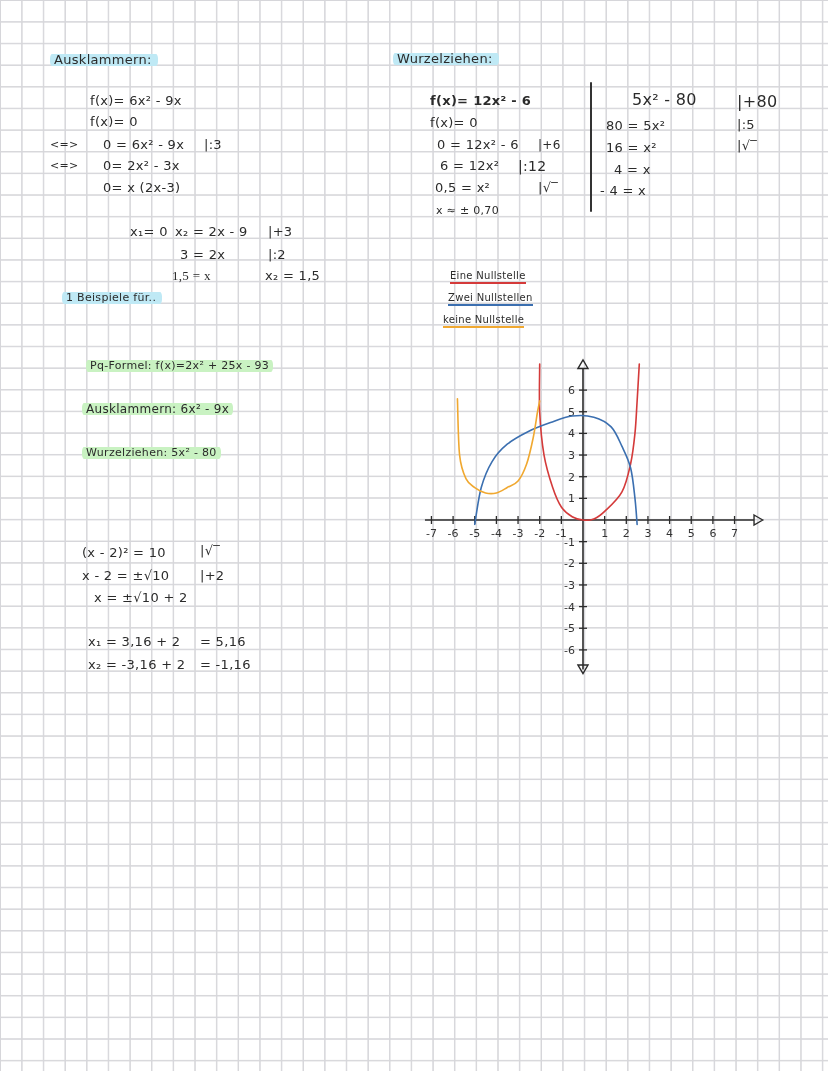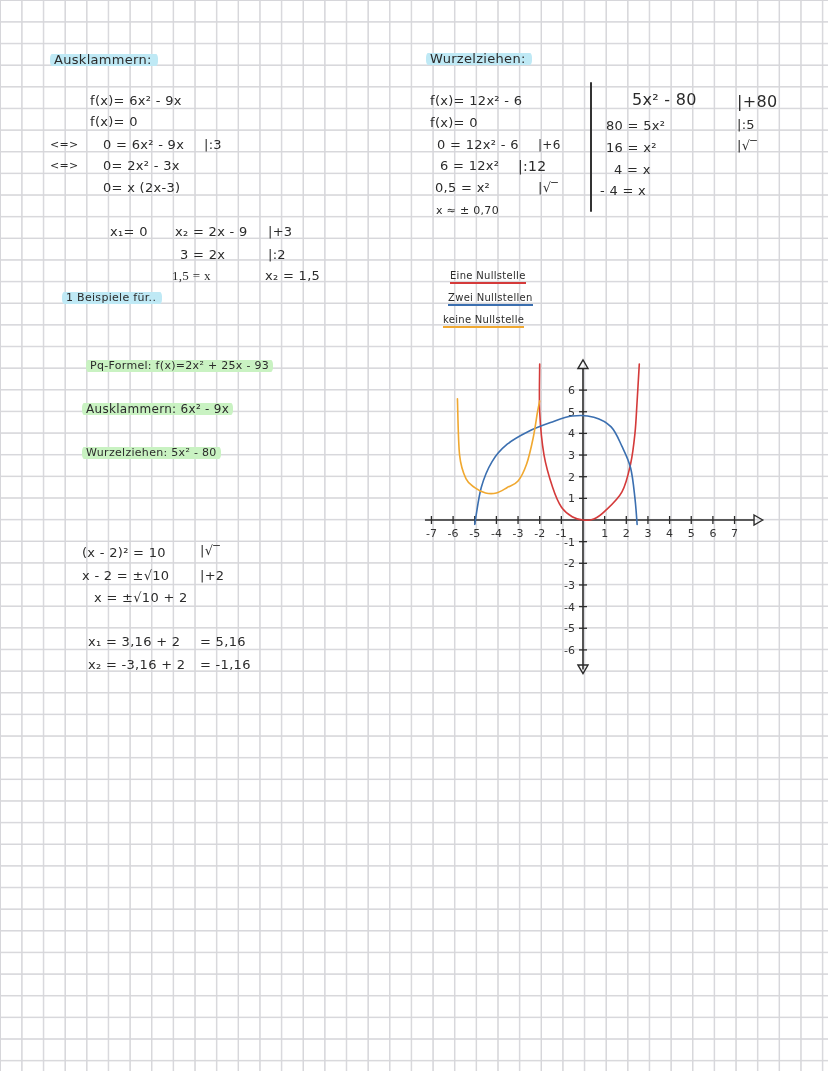--- a/index.html
+++ b/index.html
@@ -41,21 +41,21 @@
 
 <div class="t" style="left:90px; top:93px;">f(x)=  6x² - 9x</div>
 <div class="t" style="left:90px; top:114px;">f(x)= 0</div>
 <div class="t" style="left:50px; top:137px; font-size:11px;">&lt;=&gt;</div>
 <div class="t" style="left:103px; top:137px;">0 = 6x² - 9x</div>
 <div class="t" style="left:204px; top:137px;">|:3</div>
 <div class="t" style="left:50px; top:158px; font-size:11px;">&lt;=&gt;</div>
 <div class="t" style="left:103px; top:158px;">0= 2x² - 3x</div>
 <div class="t" style="left:103px; top:180px;">0= x (2x-3)</div>
 
-<div class="t" style="left:110px; top:224px;">x₁= 0</div>
+<div class="t" style="left:110px; top:224px;padding-left:20px;">x₁= 0</div>
 <div class="t" style="left:175px; top:224px;">x₂ = 2x - 9</div>
 <div class="t" style="left:268px; top:224px;">|+3</div>
 <div class="t" style="left:180px; top:247px;">3 = 2x</div>
 <div class="t" style="left:268px; top:247px;">|:2</div>
 <div class="t" style="left:172px; top:268px;font-family:Liberation Serif, serif;">1,5 = x</div>
 <div class="t" style="left:265px; top:268px;">x₂ = 1,5</div>
 
 <div class="t h-cyan" style="left:62px; top:290px; font-size:11px;">1 Beispiele für..</div>
 
 <div class="t h-green" style="left:86px; top:333px; font-size:11px;">Pq-Formel: f(x)=2x² + 25x - 93</div>
@@ -66,23 +66,23 @@
 <div class="t" style="left:200px; top:543px;">|√‾</div>
 <div class="t" style="left:82px; top:568px;">x - 2  = ±√10</div>
 <div class="t" style="left:200px; top:568px;">|+2</div>
 <div class="t" style="left:94px; top:590px;">x  = ±√10 + 2</div>
 
 <div class="t" style="left:88px; top:634px;">x₁ =  3,16 + 2</div>
 <div class="t" style="left:200px; top:634px;">= 5,16</div>
 <div class="t" style="left:88px; top:657px;">x₂ = -3,16 + 2</div>
 <div class="t" style="left:200px; top:657px;">= -1,16</div>
 
-<div class="t h-cyan" style="left:426px; top:51px;">Wurzelziehen:</div>
+<div class="t h-cyan" style="left:393px; top:51px;">Wurzelziehen:</div>
 
-<div class="t" style="left:430px; top:93px;">f(x)= 12x² - 6</div>
+<div class="t" style="left:430px; top:93px;font-weight:bold;">f(x)= 12x² - 6</div>
 <div class="t" style="left:430px; top:115px;">f(x)= 0</div>
 <div class="t" style="left:437px; top:137px;">0 = 12x² - 6</div>
 <div class="t" style="left:538px; top:137px; font-size:12px;">|+6</div>
 <div class="t" style="left:440px; top:158px;">6 = 12x²</div>
 <div class="t" style="left:518px; top:158px; font-size:14px;">|:12</div>
 <div class="t" style="left:435px; top:180px;">0,5 = x²</div>
 <div class="t" style="left:538px; top:180px;">|√‾</div>
 <div class="t" style="left:436px; top:203px; font-size:11px;">x ≈ ± 0,70</div>
 
 <div class="divider"></div>

